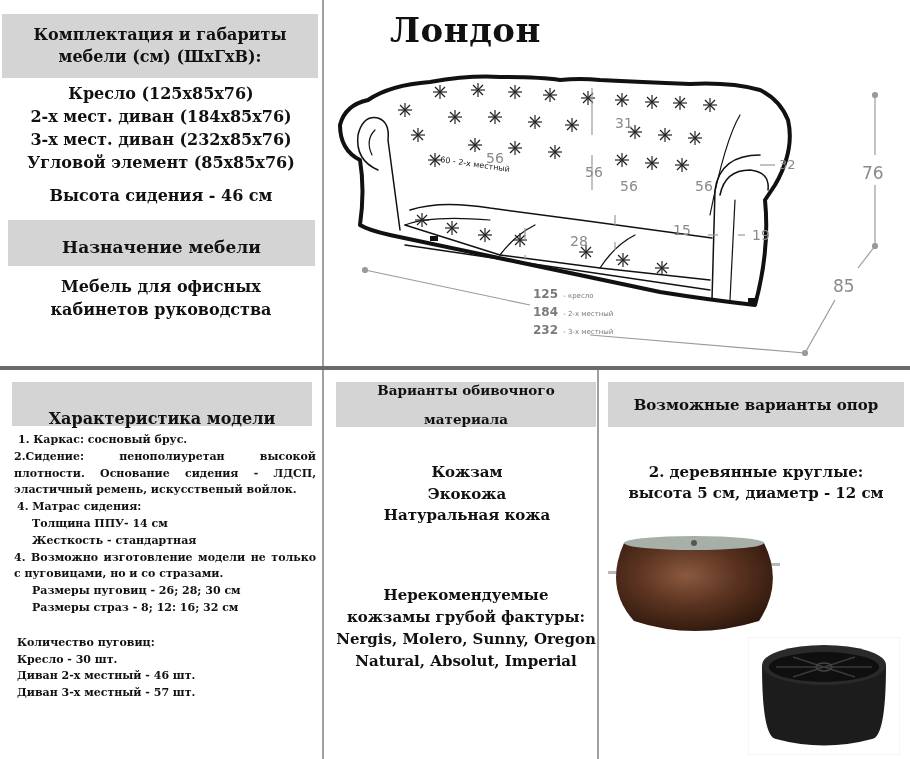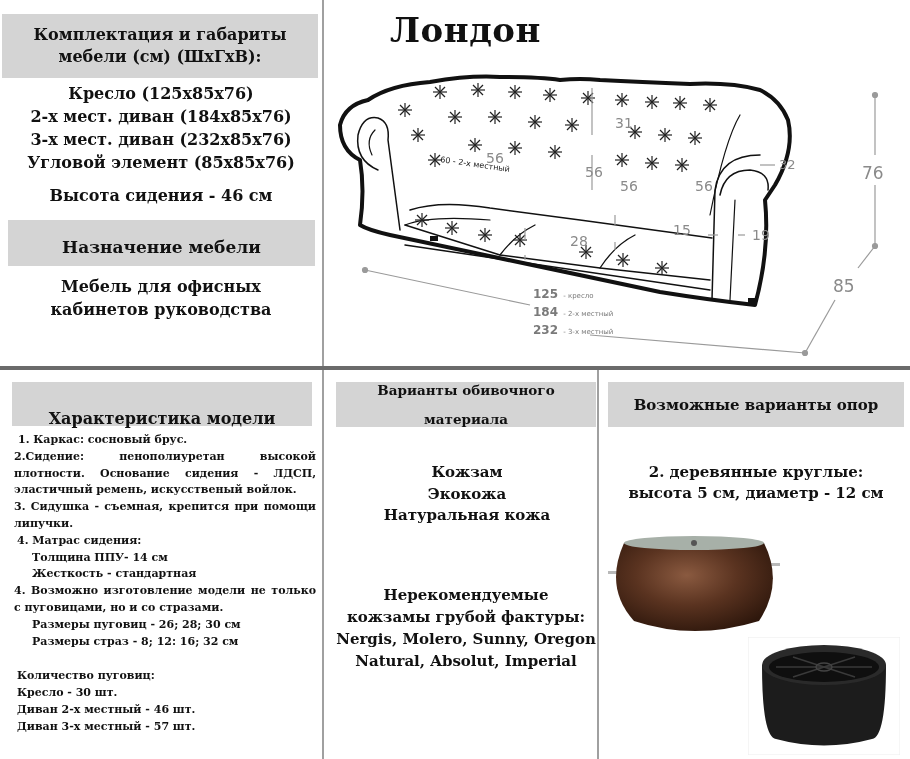--- a/index.html
+++ b/index.html
@@ -347,21 +347,20 @@
   </div>
 </div>
 
 <div class="gray-box" style="left:12px; top:382px; width:300px; height:44px;"></div>
 <div id="char-header" class="abs">
   <span>Характеристика модели</span>
 </div>
 <div id="char-body" class="abs">
   <div style="padding-left:4px;">1.  Каркас: сосновый брус.</div>
   <div class="just">2.Сидение: пенополиуретан высокой плотности. Основание сидения - ЛДСП, эластичный ремень, искусственый войлок.</div>
-  <div class="just">3. Сидушка - съемная, крепится при помощи липучки.</div>
   <div style="padding-left:3px;">4. Матрас сидения:</div>
   <div class="ind">Толщина ППУ- 14 см</div>
   <div class="ind">Жесткость - стандартная</div>
   <div class="just">4. Возможно изготовление модели не только с пуговицами, но и со стразами.</div>
   <div class="ind">Размеры пуговиц - 26; 28; 30 см</div>
   <div class="ind">Размеры страз - 8; 12: 16; 32 см</div>
   <div class="gap"></div>
   <div style="padding-left:3px;">Количество пуговиц:</div>
   <div style="padding-left:3px;">Кресло - 30 шт.</div>
   <div style="padding-left:3px;">Диван 2-х местный - 46 шт.</div>

